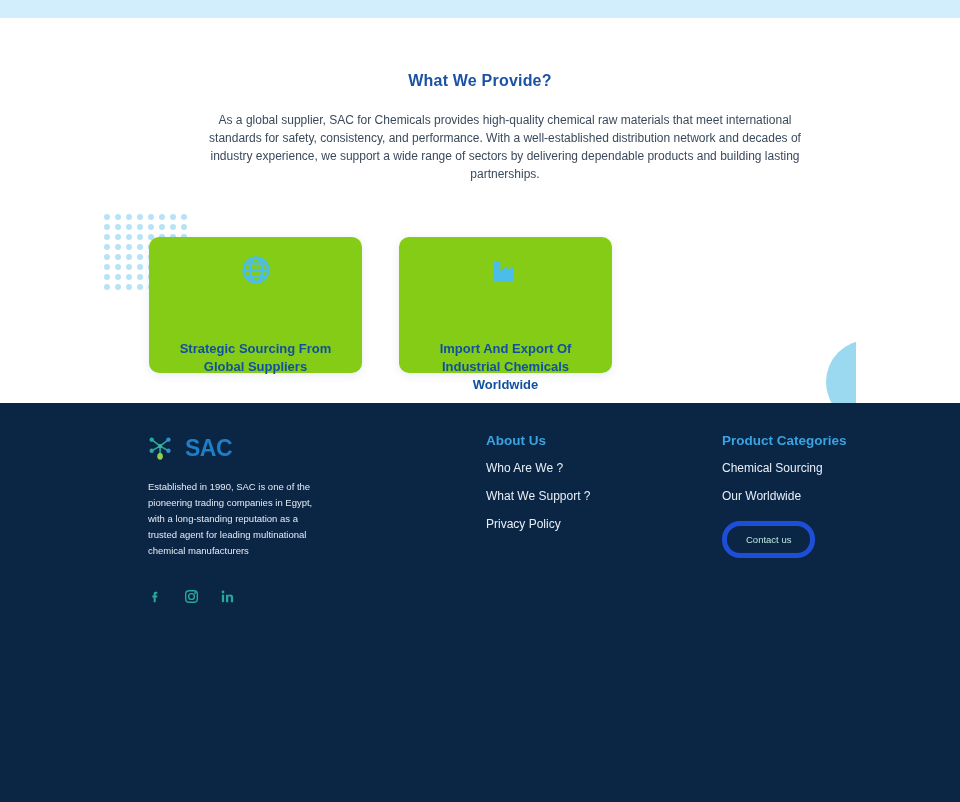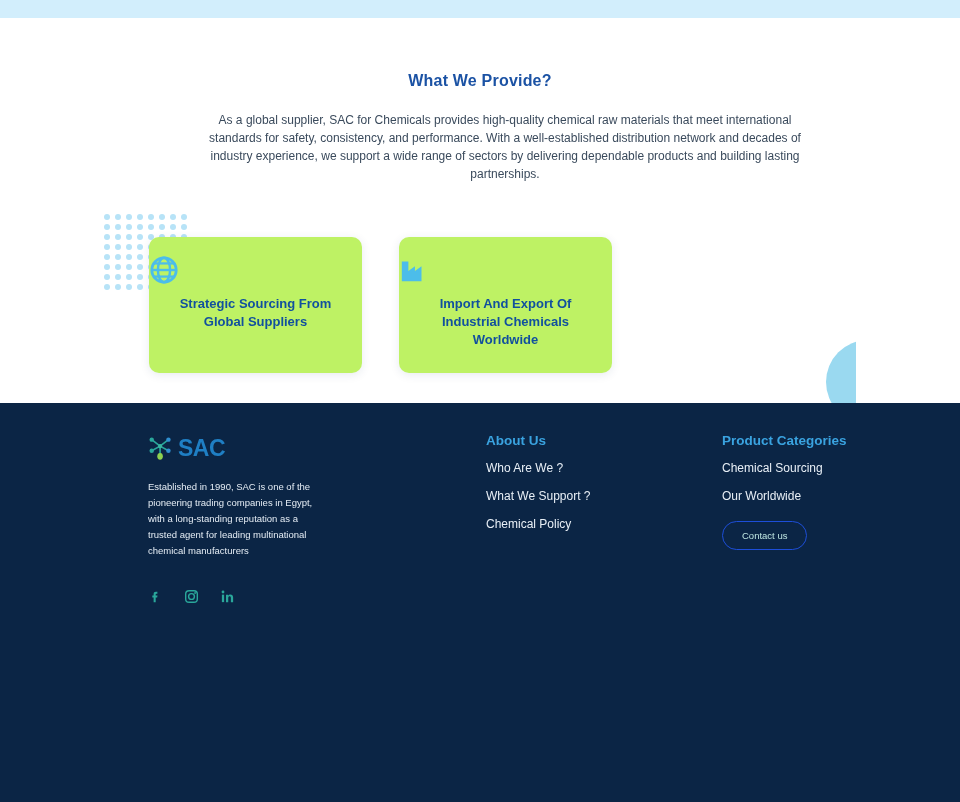--- a/index.html
+++ b/index.html
@@ -62,44 +62,45 @@
   }
 
   
   .cards {
     position: absolute; top: 219px; left: 149px;
     width: 712px; height: 136px;
     display: flex; gap: 37px;
   }
   .card {
     width: 213px; height: 136px;
-    background: #bef264;
+    background: #84cc16;
     border-radius: 10px;
     box-shadow: 0 2px 10px rgba(30,60,100,.10);
     display: flex; flex-direction: column;
-    align-items: flex-start;
+    align-items: center;
     padding-top: 18px;
     position: relative;
+    gap: 45px;
   }
   .card-icon { width: 30px; height: 30px; margin-bottom: 10px; }
   .card-title {
     font-size: 13px; font-weight: bold;
     color: #11509e; text-align: center;
     line-height: 18px; padding: 0 12px;
   }
 
   
   .footer {
     position: absolute; top: 403px; left: 0;
     width: 960px; height: 399px;
     background: #0b2545;
   }
 
   .brand-col { position: absolute; top: 30px; left: 148px; width: 190px; }
-  .logo-row { display: flex; align-items: center; gap: 4px; height: 30px; }
+  .logo-row { display: flex; align-items: center; gap: 11px; height: 30px; }
   .logo-mark { width: 26px; height: 26px; }
   .logo-text {
     font-size: 23px; font-weight: bold;
     color: #1f7fc4; letter-spacing: -.5px;
   }
   .brand-desc {
     margin-top: 16px;
     font-size: 9.5px; line-height: 16px;
     color: #e4ecf4; width: 180px;
   }
@@ -114,21 +115,21 @@
     color: #3aa3e0; margin-bottom: 13px;
   }
   .col-link {
     display: block; font-size: 12px;
     color: #e8eff6; margin-bottom: 14px;
     text-decoration: none;
   }
   .contact-btn {
     display: inline-block; margin-top: 4px;
     padding: 8px 19px;
-    border: 1px solid #1d4ed8; border-radius: 18px;
+    border: 5px solid #1d4ed8; border-radius: 18px;
     font-size: 9.5px; color: #bfe6e1;
     background: transparent; cursor: pointer;
   }
 </style>
 </head>
 <body>
 
 <div class="page">
 
   <div class="top-strip"></div>
@@ -277,21 +278,21 @@
             <path d="M6.4 6 h2.3 v1.1 c.5 -.8 1.3 -1.3 2.4 -1.3 c1.8 0 2.9 1.1 2.9 3.2 V14 h-2.4 V9.5 c0 -1.1 -.5 -1.7 -1.4 -1.7 c-.9 0 -1.4 .6 -1.4 1.7 V14 H6.4 z" fill="#2aa79b"></path>
           </svg>
         </span>
       </div>
     </div>
 
     <nav class="links-col about">
       <div class="col-head">About Us</div>
       <a class="col-link" href="#">Who Are We ?</a>
       <a class="col-link" href="#">What We Support ?</a>
-      <a class="col-link" href="#">Chemical Policy</a>
+      <a class="col-link" href="#">Privacy Policy</a>
     </nav>
 
     <nav class="links-col cats">
       <div class="col-head">Product Categories</div>
       <a class="col-link" href="#">Chemical Sourcing</a>
       <a class="col-link" href="#">Our Worldwide</a>
       <button class="contact-btn">Contact us</button>
     </nav>
 
   </footer>

